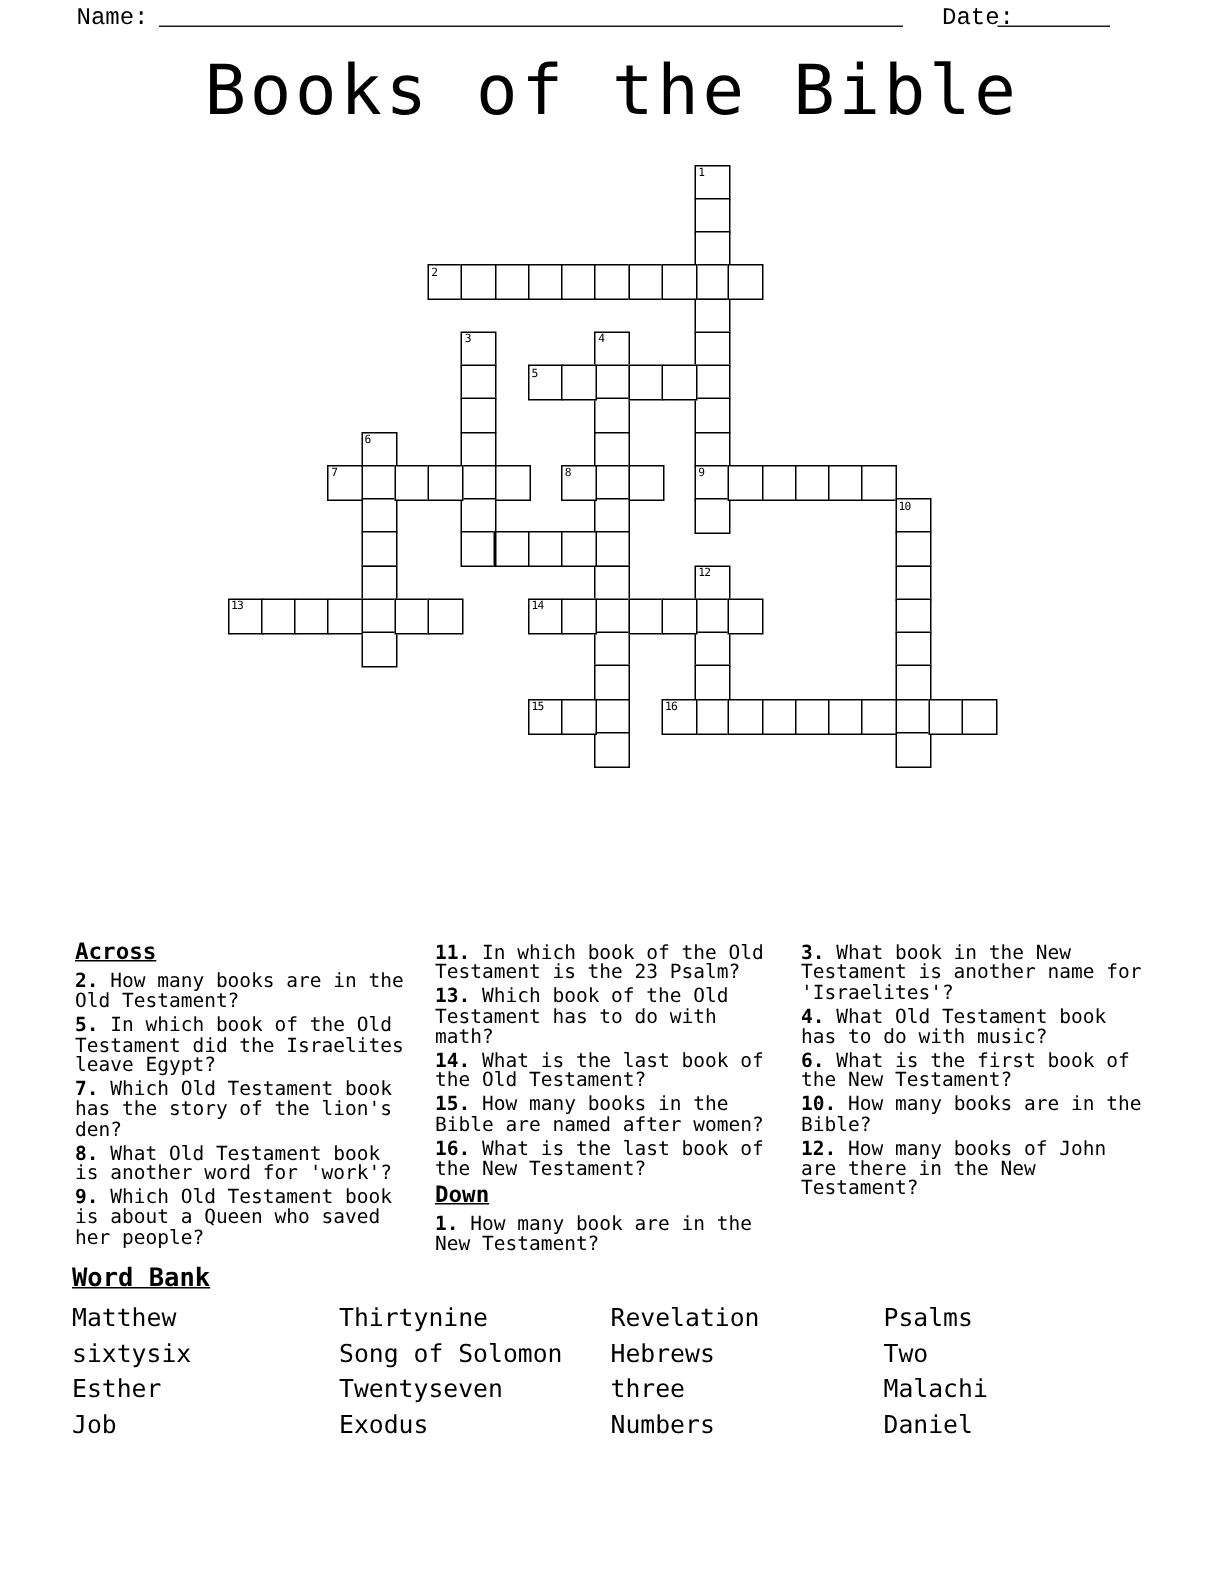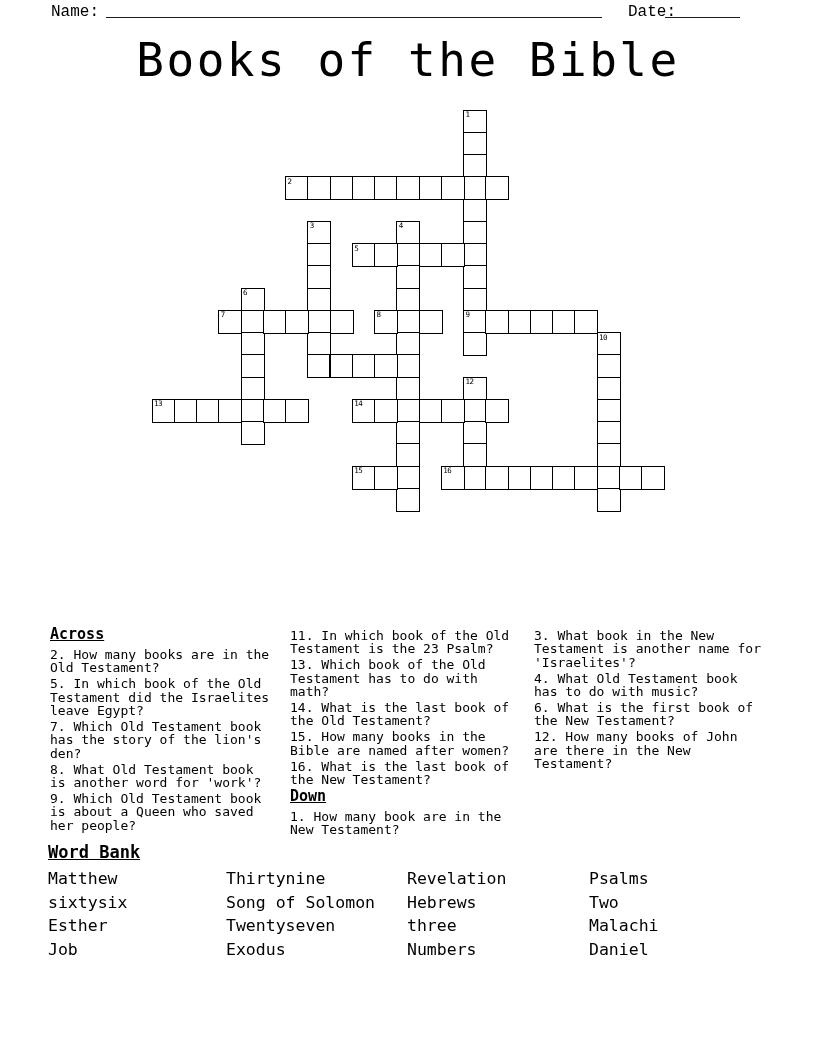--- a/index.html
+++ b/index.html
@@ -25,21 +25,21 @@
        border:1.8px solid #000;background:#fff}
   .cell .num{position:absolute;left:1.5px;top:0.5px;font-size:7.5px;line-height:8px;letter-spacing:-0.5px}
 
   
   .clue-col{position:absolute}
   .clue-col1{left:50px;top:627px;width:222px}
   .clue-col2{left:290px;top:629px;width:228px}
   .clue-col3{left:534px;top:629px;width:230px}
   .clue-heading{font-size:15px;font-weight:bold;text-decoration:underline;line-height:15px;margin-bottom:6px}
   .clue{font-size:13px;line-height:13.4px;margin-bottom:2.5px}
-  .clue .cnum{font-weight:normal}
+  .clue .cnum{font-weight:bold}
 
   
   .wb-heading{position:absolute;left:48px;top:843px;font-size:17px;font-weight:bold;
        text-decoration:underline;line-height:19px}
   .wb{position:absolute;left:48px;top:867px;width:720px;height:100px}
   .wb-col{position:absolute;top:0;width:172px}
   .wb-col1{left:0}.wb-col2{left:178px}.wb-col3{left:359px}.wb-col4{left:541px}
   .wb-word{font-size:16.5px;line-height:23.5px;white-space:nowrap}
 </style>
 </head>
@@ -202,20 +202,21 @@
       <div class="clue"><span class="cnum">14.</span> What is the last book of the Old Testament?</div>
       <div class="clue"><span class="cnum">15.</span> How many books in the Bible are named after women?</div>
       <div class="clue"><span class="cnum">16.</span> What is the last book of the New Testament?</div>
       <div class="clue-heading">Down</div>
       <div class="clue"><span class="cnum">1.</span> How many book are in the New Testament?</div>
     </div>
   <div class="clue-col clue-col3">
       <div class="clue"><span class="cnum">3.</span> What book in the New Testament is another name for 'Israelites'?</div>
       <div class="clue"><span class="cnum">4.</span> What Old Testament book has to do with music?</div>
       <div class="clue"><span class="cnum">6.</span> What is the first book of the New Testament?</div>
+      <div class="clue"><span class="cnum">10.</span> How many books are in the Bible?</div>
       <div class="clue"><span class="cnum">12.</span> How many books of John are there in the New Testament?</div>
     </div>
 
   <div class="wb-heading">Word Bank</div>
   <div class="wb">
       <div class="wb-col wb-col1">
         <div class="wb-word">Matthew</div>
         <div class="wb-word">sixtysix</div>
         <div class="wb-word">Esther</div>
         <div class="wb-word">Job</div>

